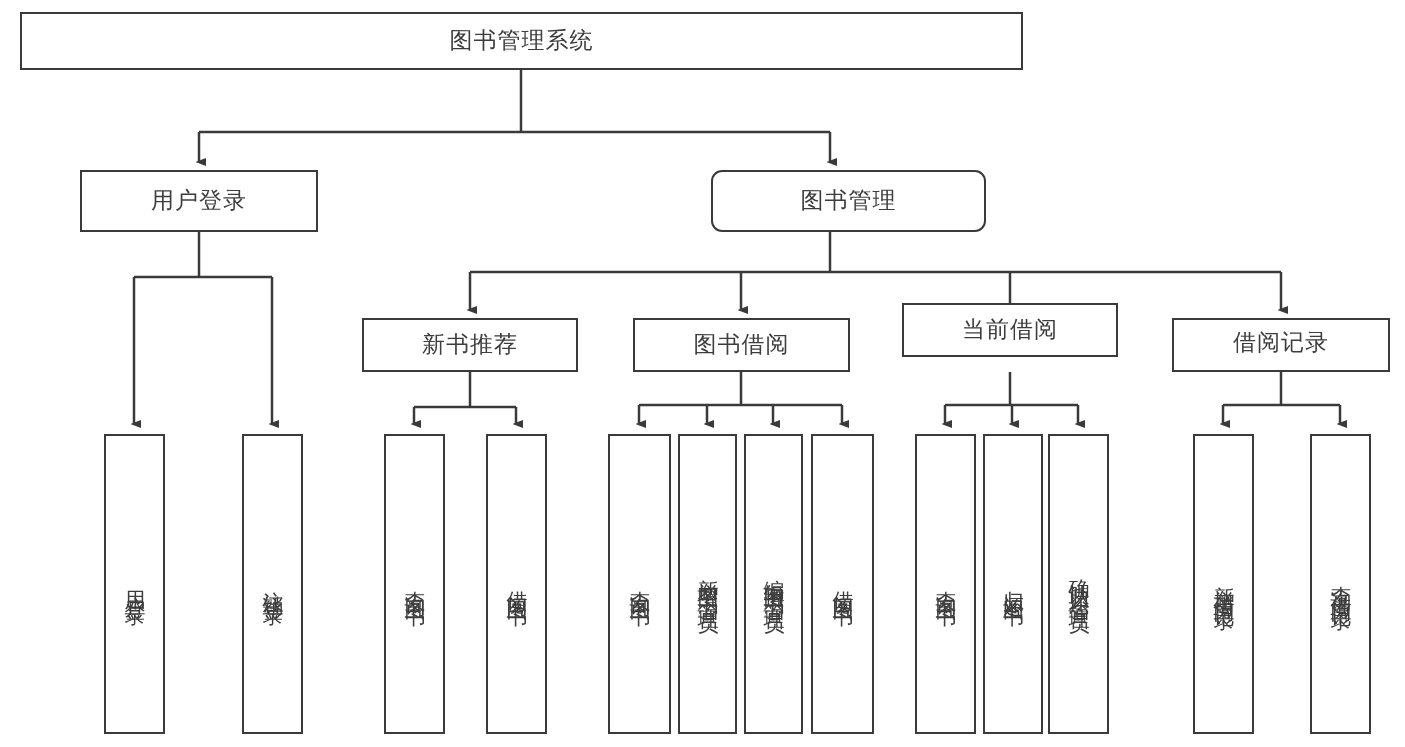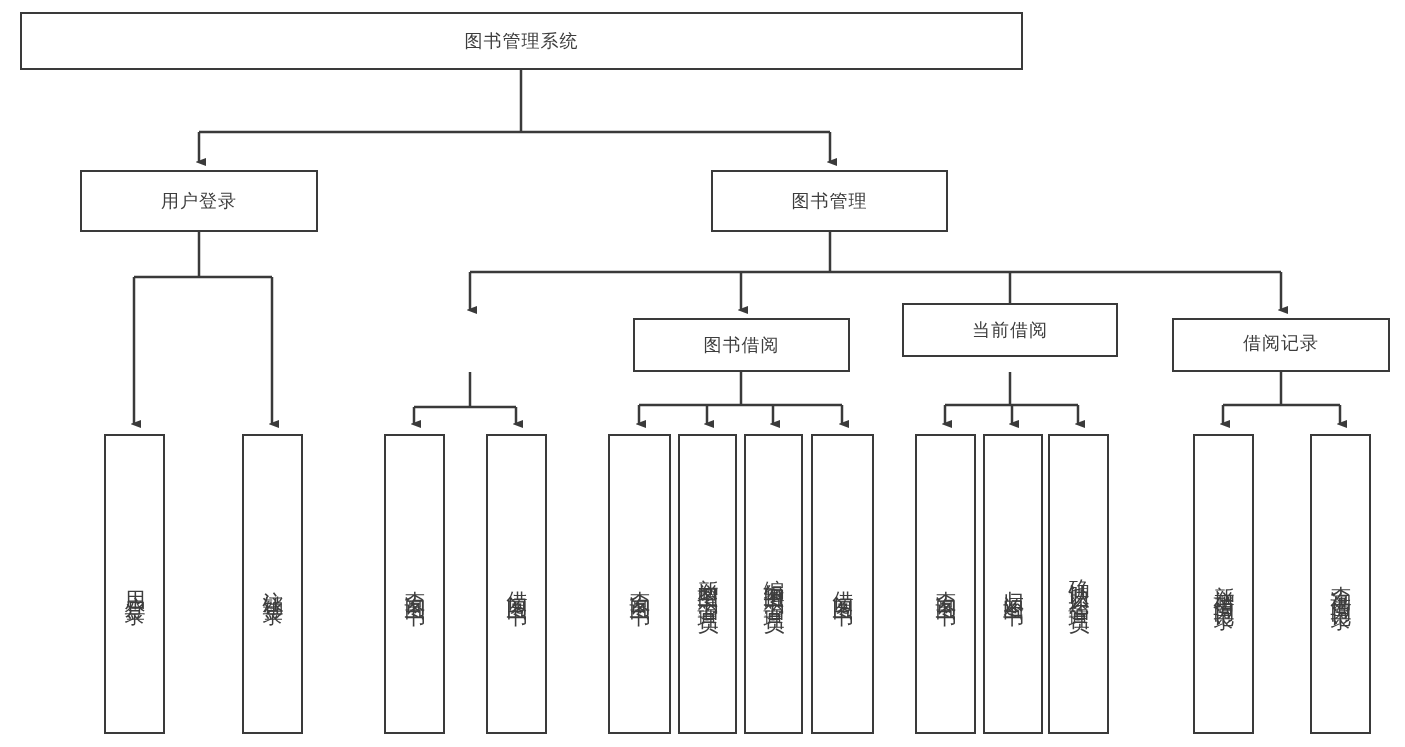--- a/index.html
+++ b/index.html
@@ -31,21 +31,21 @@
     box-sizing: border-box;
     border: 2.5px solid #3a3a3a;
     background: #ffffff;
     display: flex;
     align-items: center;
     justify-content: center;
     color: #3d3d3d;
     text-align: center;
   }
   .node.h {
-    font-size: 18px;
+    font-size: 23px;
     letter-spacing: 1px;
     line-height: 1.1;
   }
   .node.v {
     writing-mode: vertical-rl;
     text-orientation: upright;
     font-size: 21px;
     letter-spacing: 5px;
     line-height: 1.1;
     padding-top: 4px;
@@ -121,24 +121,27 @@
     </g>
   </svg>
 
   <div class="node h" style="left:20px; top:12px; width:1003px; height:58px;">
     <span>图书管理系统</span>
   </div>
 
   <div class="node h" style="left:80px; top:170px; width:238px; height:62px;">
     <span>用户登录</span>
   </div>
-  <div class="node h" style="left:711px; top:170px; width:237px; height:62px;">
+  <div class="node h" style="left:711px; top:170px; width:275px; height:62px;border-radius:11px;">
     <span>图书管理</span>
   </div>
 
+  <div class="node h" style="left:362px; top:318px; width:216px; height:54px;">
+    <span>新书推荐</span>
+  </div>
   <div class="node h" style="left:633px; top:318px; width:217px; height:54px;">
     <span>图书借阅</span>
   </div>
   <div class="node h" style="left:902px; top:303px; width:216px; height:54px;">
     <span>当前借阅</span>
   </div>
   <div class="node h" style="left:1172px; top:318px; width:218px; height:54px;font-family:Liberation Mono, monospace;">
     <span>借阅记录</span>
   </div>
 

